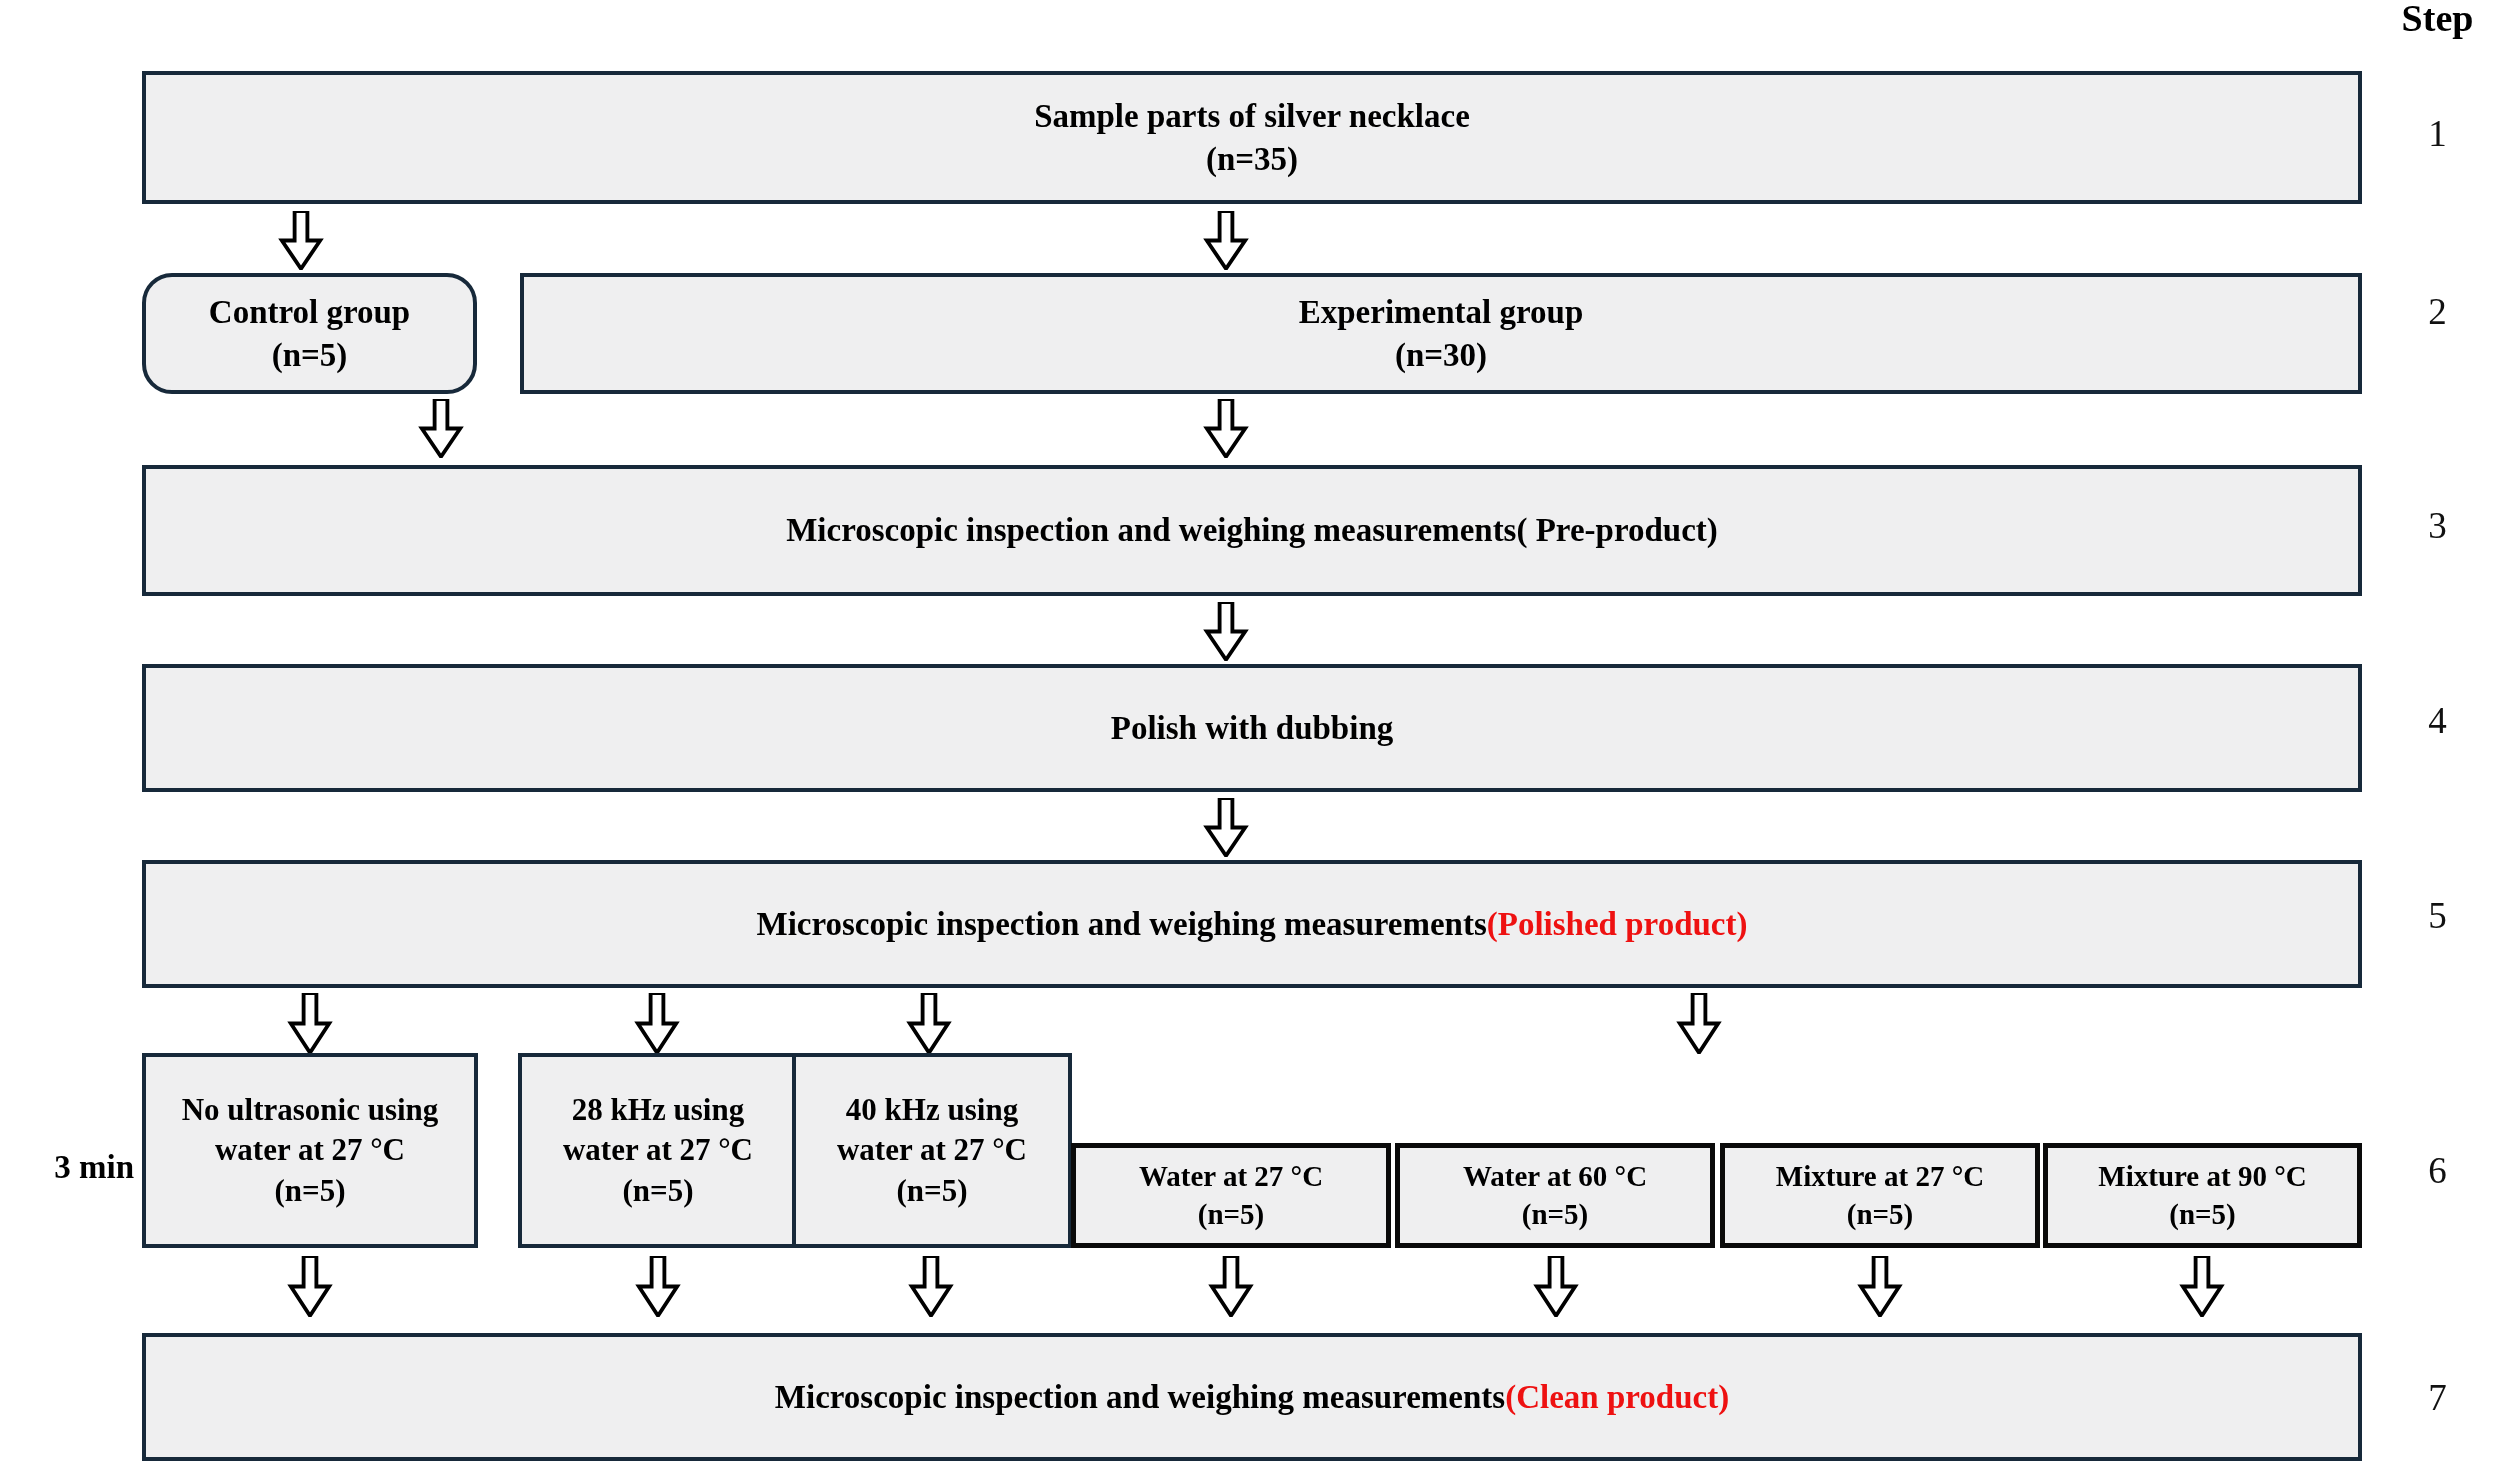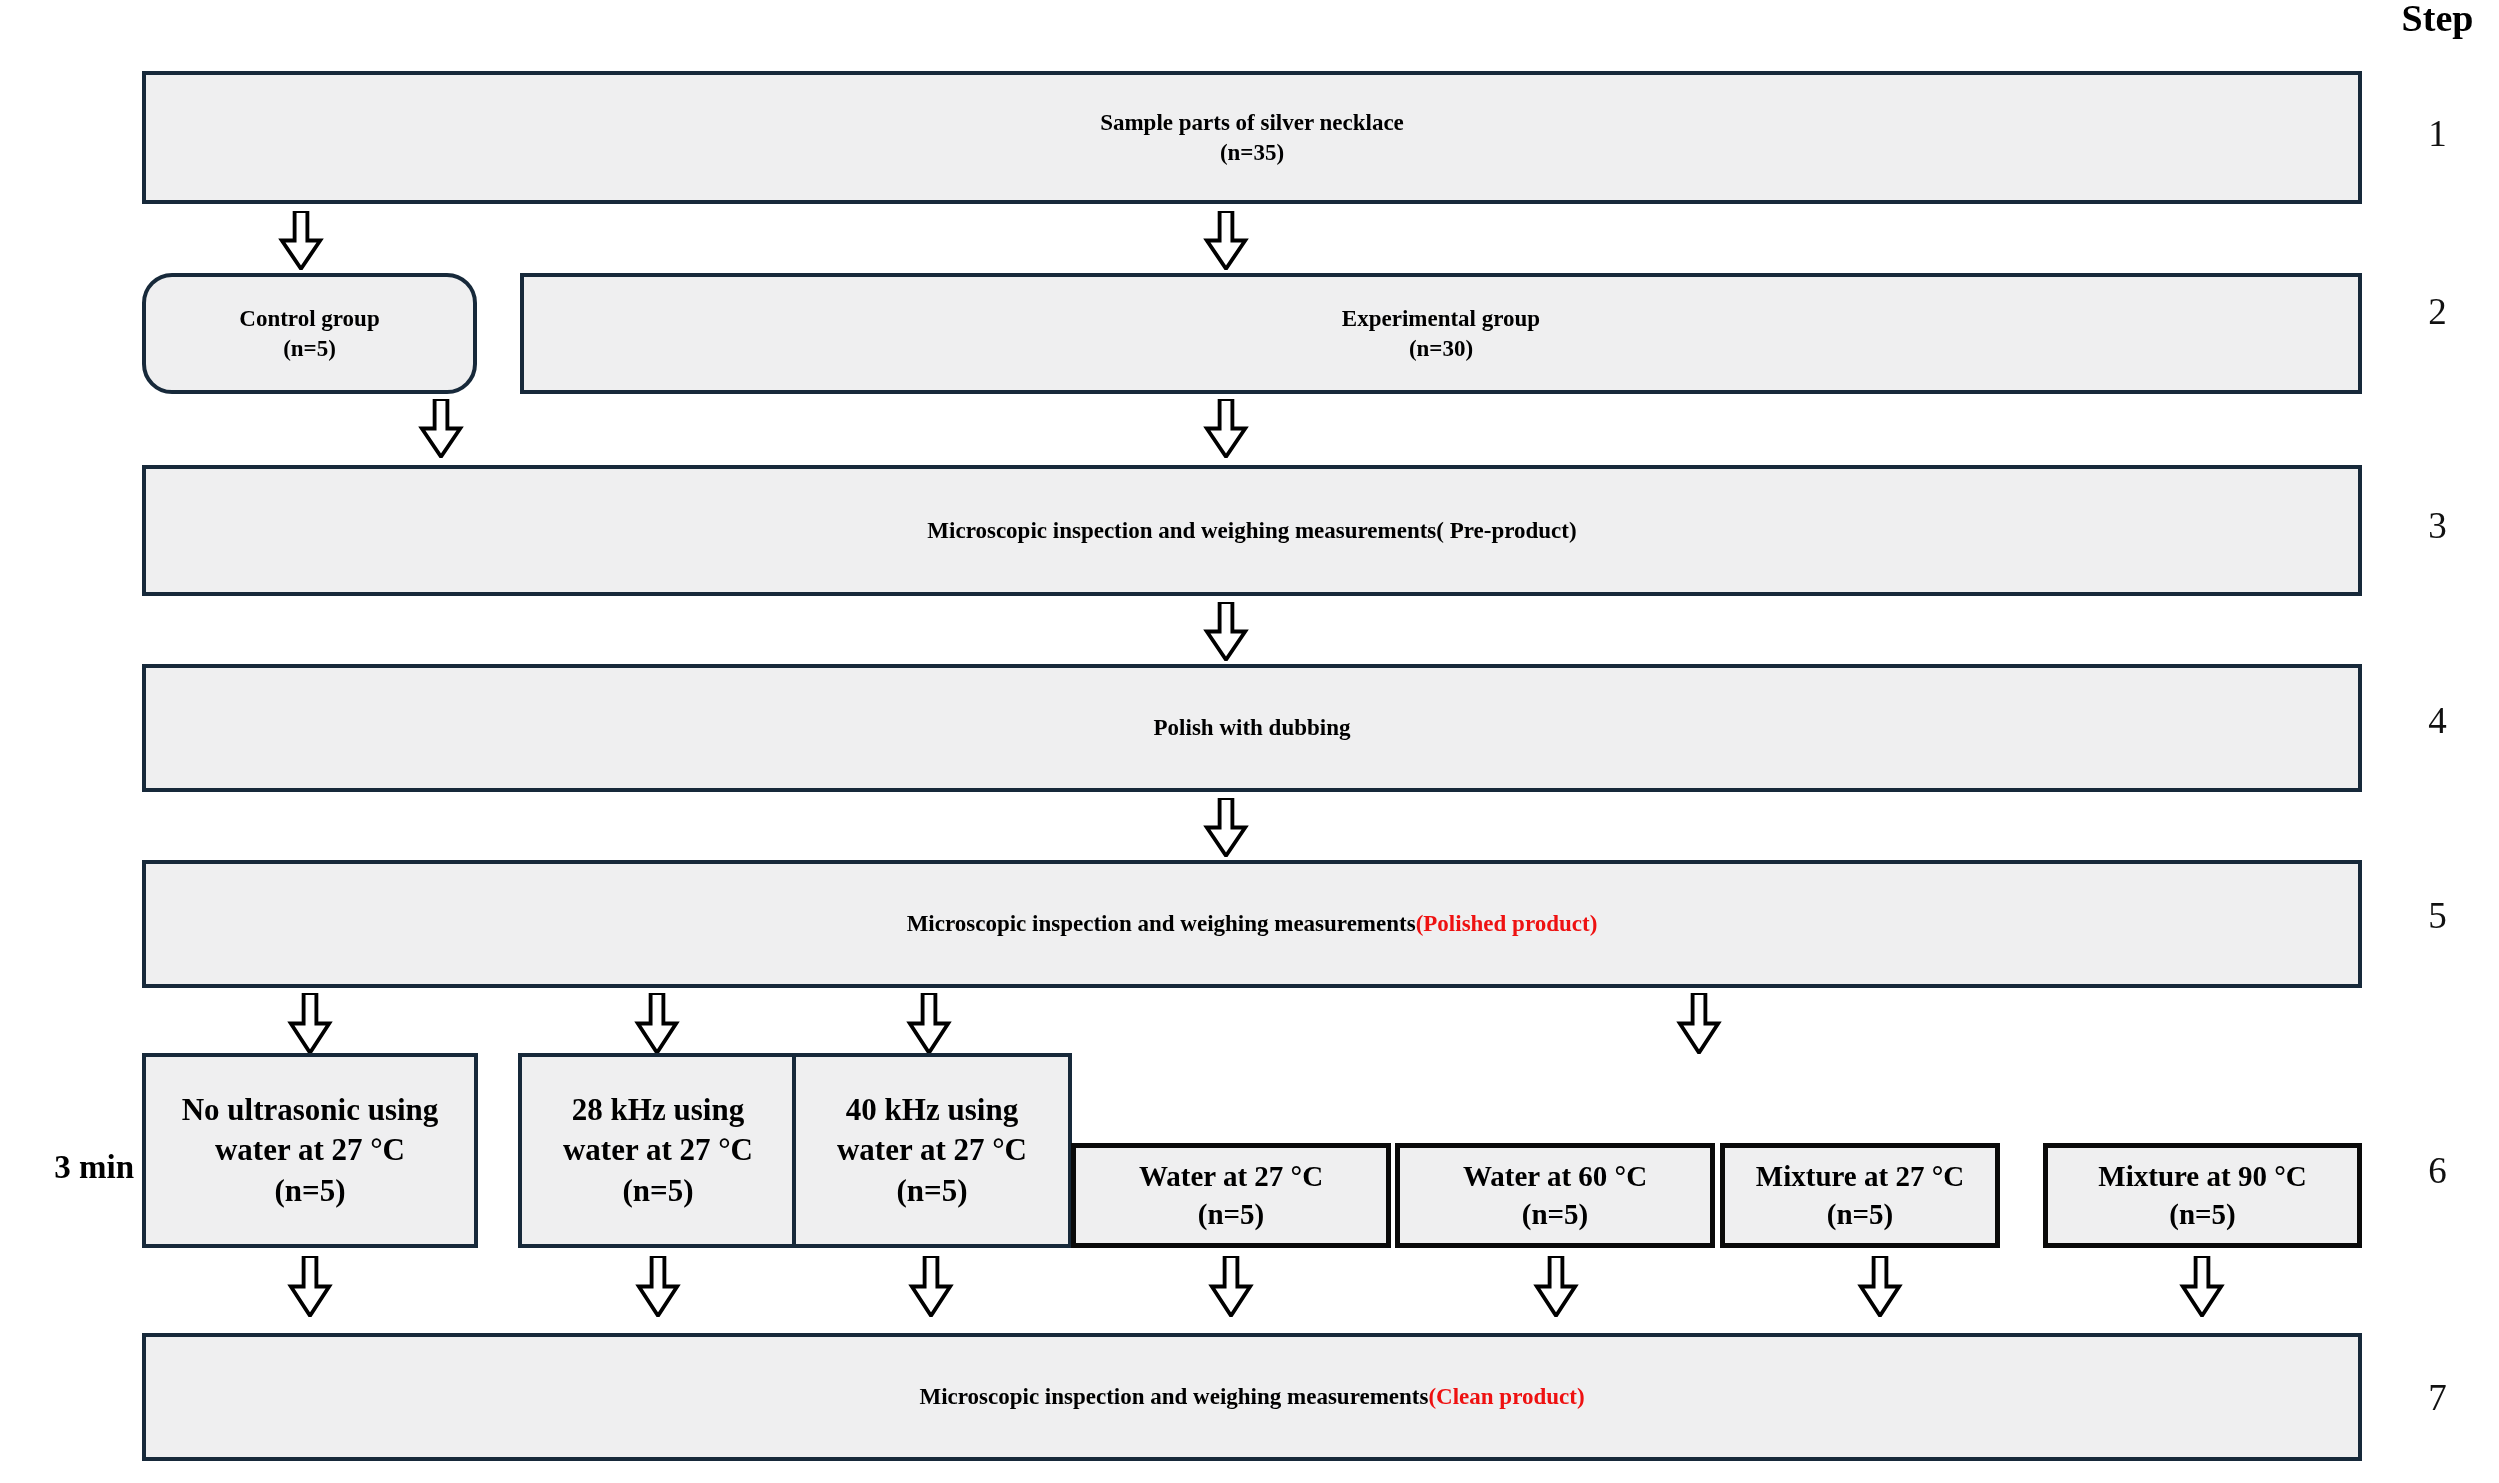--- a/index.html
+++ b/index.html
@@ -40,21 +40,21 @@
   }
   
   .fbox.sub {
     border: 5.1px solid #0a0a0a;
   }
 
   .fbox .line { display: block; white-space: nowrap; }
   .red { color: #ee1111; }
 
   
-  .t-xl   { font-size: 23px; }   
+  .t-xl   { font-size: 33px; }   
   .t-lg   { font-size: 31px; }   
   .t-md   { font-size: 29px; }   
 
   
   .step-header {
     position: absolute;
     font-size: 38px;
     font-weight: bold;
     text-align: center;
     color: #000;
@@ -204,21 +204,21 @@
   <div class="fbox sub t-md" style="left: 1071px; top: 1143px; width: 320px; height: 105px; background: rgb(239, 239, 240); border-color: rgb(10, 10, 10);">
     <span class="line">Water at 27 °C</span>
     <span class="line">(n=5)</span>
   </div>
 
   <div class="fbox sub t-md" style="left: 1395px; top: 1143px; width: 320px; height: 105px; background: rgb(239, 239, 240); border-color: rgb(10, 10, 10);">
     <span class="line">Water at 60 °C</span>
     <span class="line">(n=5)</span>
   </div>
 
-  <div class="fbox sub t-md" style="left: 1720px; top: 1143px; width: 280px; height: 105px; background: rgb(239, 239, 240); border-color: rgb(10, 10, 10);">
+  <div class="fbox sub t-md" style="left: 1720px; top: 1143px; width: 320px; height: 105px; background: rgb(239, 239, 240); border-color: rgb(10, 10, 10);">
     <span class="line">Mixture at 27 °C</span>
     <span class="line">(n=5)</span>
   </div>
 
   <div class="fbox sub t-md" style="left: 2043px; top: 1143px; width: 319px; height: 105px; background: rgb(239, 239, 240); border-color: rgb(10, 10, 10);">
     <span class="line">Mixture at 90 °C</span>
     <span class="line">(n=5)</span>
   </div>
 
   <div class="arrow" style="left:287px; top:1256px; width:46px; height:61px;">

